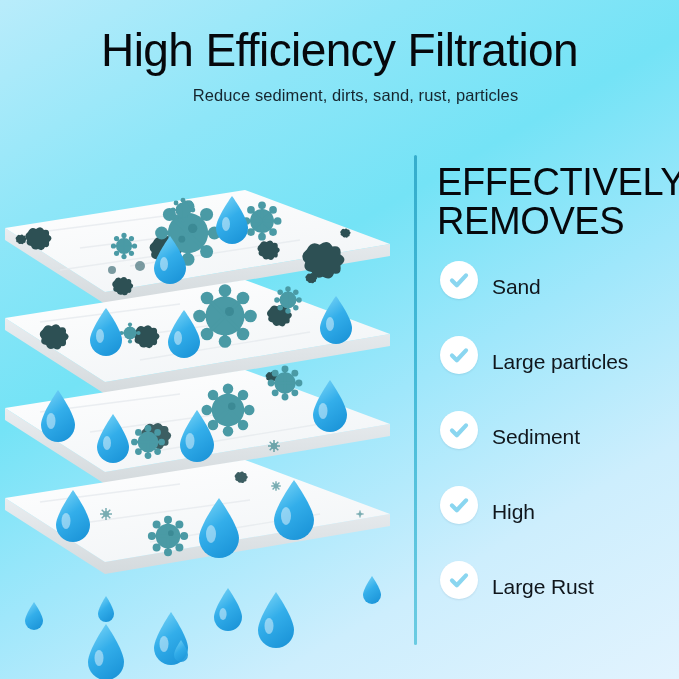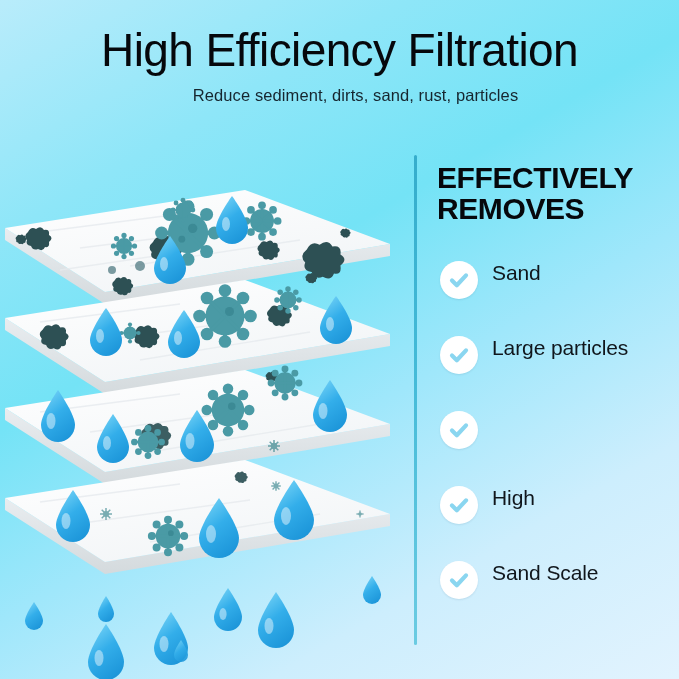--- a/index.html
+++ b/index.html
@@ -34,28 +34,28 @@
   }
   
   #divider{
     position:absolute;left:414px;top:155px;width:3px;height:490px;
     background:linear-gradient(180deg,#2ba3c4 0%, #35b3d2 45%, #59c5dd 100%);
     opacity:.85;border-radius:2px;
   }
   
   #right{position:absolute;left:437px;top:163px;width:242px;height:490px;}
   #removes-title{
-    font-size:30px;font-weight:700;line-height:1.02;color:#06080c;
+    font-size:38px;font-weight:400;line-height:1.02;color:#06080c;
     letter-spacing:-0.4px;white-space:pre-line;
     margin:0 0 0 0;
   }
   #remove-list{position:absolute;left:3px;top:98px;width:240px;}
   .rm-item{
     position:relative;height:38px;margin-bottom:37px;
-    display:flex;align-items:flex-start;
+    display:flex;align-items:flex-end;
   }
   .rm-check{
     width:38px;height:38px;border-radius:50%;
     background:#ffffff;flex:0 0 38px;
     display:flex;align-items:center;justify-content:center;
     box-shadow:0 1px 2px rgba(0,60,90,.10);
   }
   .rm-check svg{display:block;}
   .rm-label{
     margin-left:14px;font-size:21px;color:#10161c;font-weight:400;
@@ -481,36 +481,37 @@
         </span>
         <span class="rm-label">Large particles</span>
       </div>
 
       <div class="rm-item">
         <span class="rm-check">
           <svg width="26" height="26" viewBox="0 0 26 26" aria-hidden="true">
             <path d="M6 13.5 L10.8 18.2 L20 8.4" fill="none" stroke="#8ad6f0" stroke-width="4.2" stroke-linecap="round" stroke-linejoin="round"></path>
           </svg>
         </span>
+        <span class="rm-label">Sediment</span>
       </div>
 
       <div class="rm-item">
         <span class="rm-check">
           <svg width="26" height="26" viewBox="0 0 26 26" aria-hidden="true">
             <path d="M6 13.5 L10.8 18.2 L20 8.4" fill="none" stroke="#8ad6f0" stroke-width="4.2" stroke-linecap="round" stroke-linejoin="round"></path>
           </svg>
         </span>
         <span class="rm-label">High</span>
       </div>
 
       <div class="rm-item">
         <span class="rm-check">
           <svg width="26" height="26" viewBox="0 0 26 26" aria-hidden="true">
             <path d="M6 13.5 L10.8 18.2 L20 8.4" fill="none" stroke="#8ad6f0" stroke-width="4.2" stroke-linecap="round" stroke-linejoin="round"></path>
           </svg>
         </span>
-        <span class="rm-label">Sand Scale</span>
+        <span class="rm-label">Large Rust</span>
       </div>
 
     </div>
   </div>
 
 </div>
 
 </body></html>

